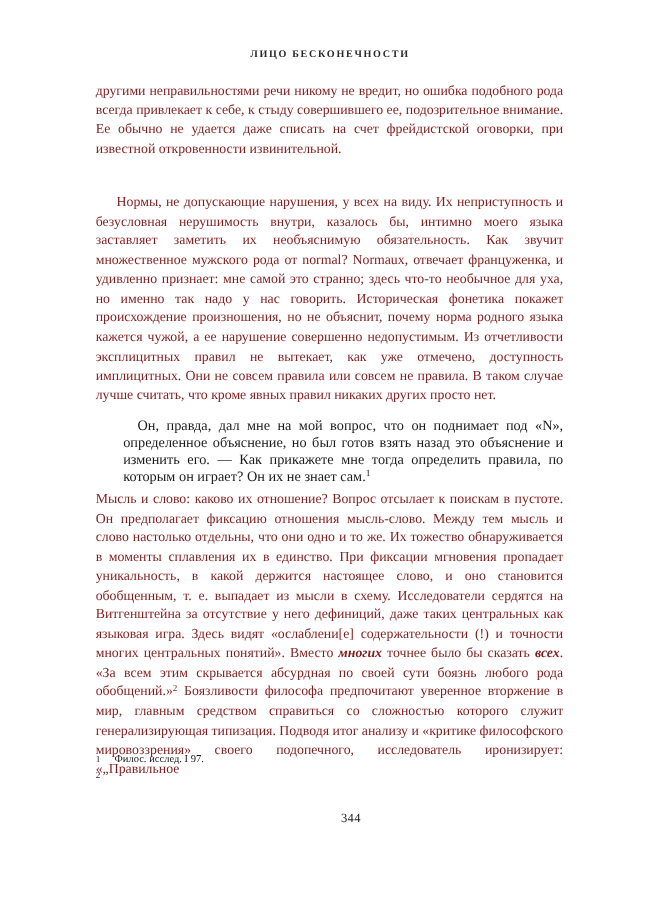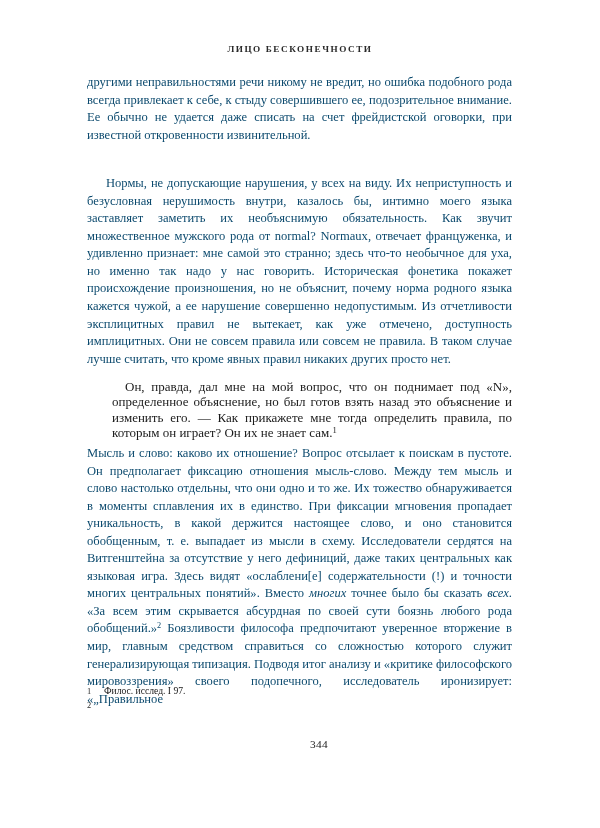--- a/index.html
+++ b/index.html
@@ -39,21 +39,21 @@
     left: 87px;
     width: 425px;
   }
   p.body-par {
     margin: 0;
     font-size: 12.55px;
     line-height: 17.55px;
     text-align: justify;
     text-justify: inter-word;
     hyphens: manual;
-    color: #0c4a6e;
+    color: #7f1d1d;
   }
   p.body-par.indent-first {
     text-indent: 19px;
     margin-top: 31px;
   }
   .quote {
     margin: 11px 0 5px 25px;
     width: 400px;
     font-size: 13px;
     line-height: 15.2px;
@@ -64,20 +64,21 @@
     margin: 0;
     text-indent: 13px;
   }
   sup {
     font-size: 0.66em;
     vertical-align: 0.45em;
     line-height: 0;
   }
   em, .italic {
     font-style: italic;
+    font-weight: bold;
   }
   .footnotes {
     position: absolute;
     left: 87px;
     top: 684px;
     width: 425px;
   }
   .footnote {
     display: flex;
     align-items: baseline;

